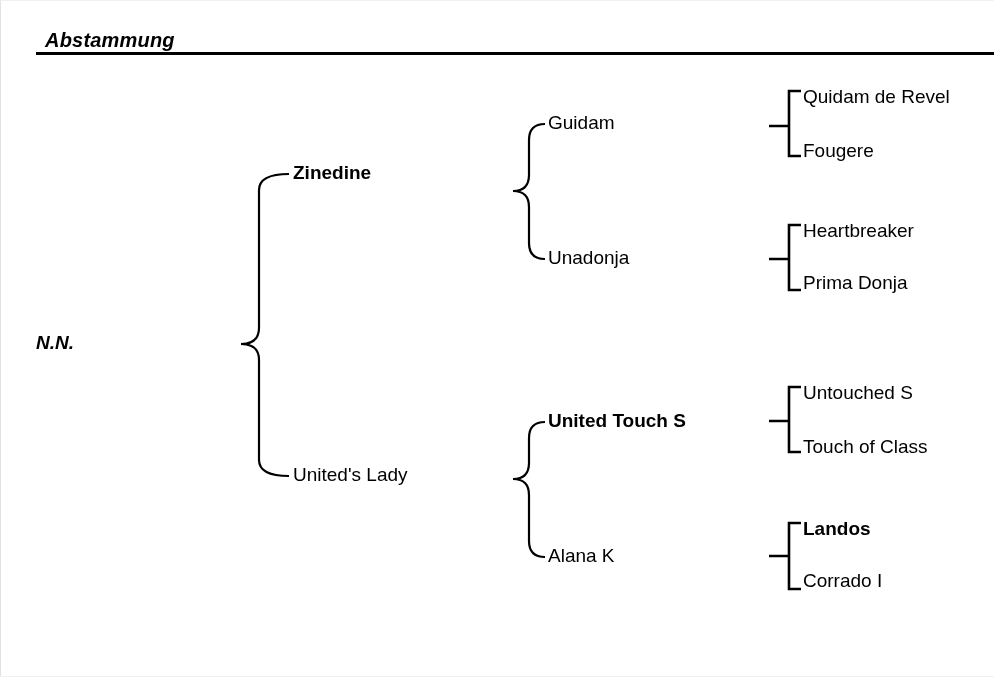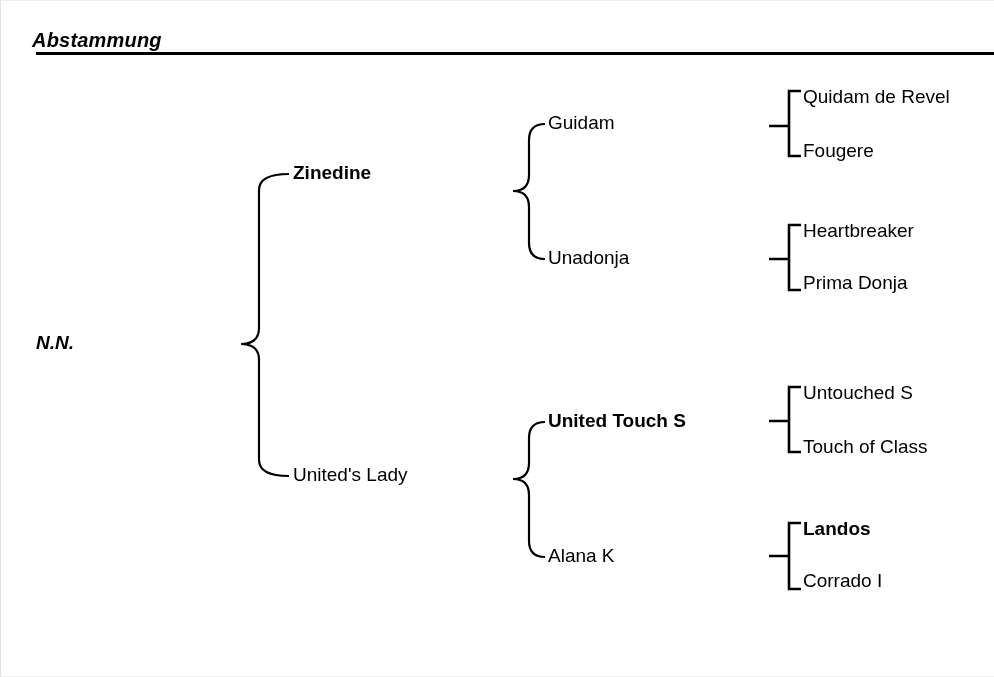--- a/index.html
+++ b/index.html
@@ -26,21 +26,21 @@
   
   #header {
     position: absolute;
     left: 0;
     top: 0;
     width: 994px;
     height: 58px;
   }
   #section-title {
     position: absolute;
-    left: 31px;
+    left: 44px;
     top: 28px;
     font-size: 20px;
     font-weight: bold;
     font-style: italic;
     color: #000000;
     letter-spacing: 0.2px;
     white-space: nowrap;
     text-align: center;
   }
   #title-rule {

